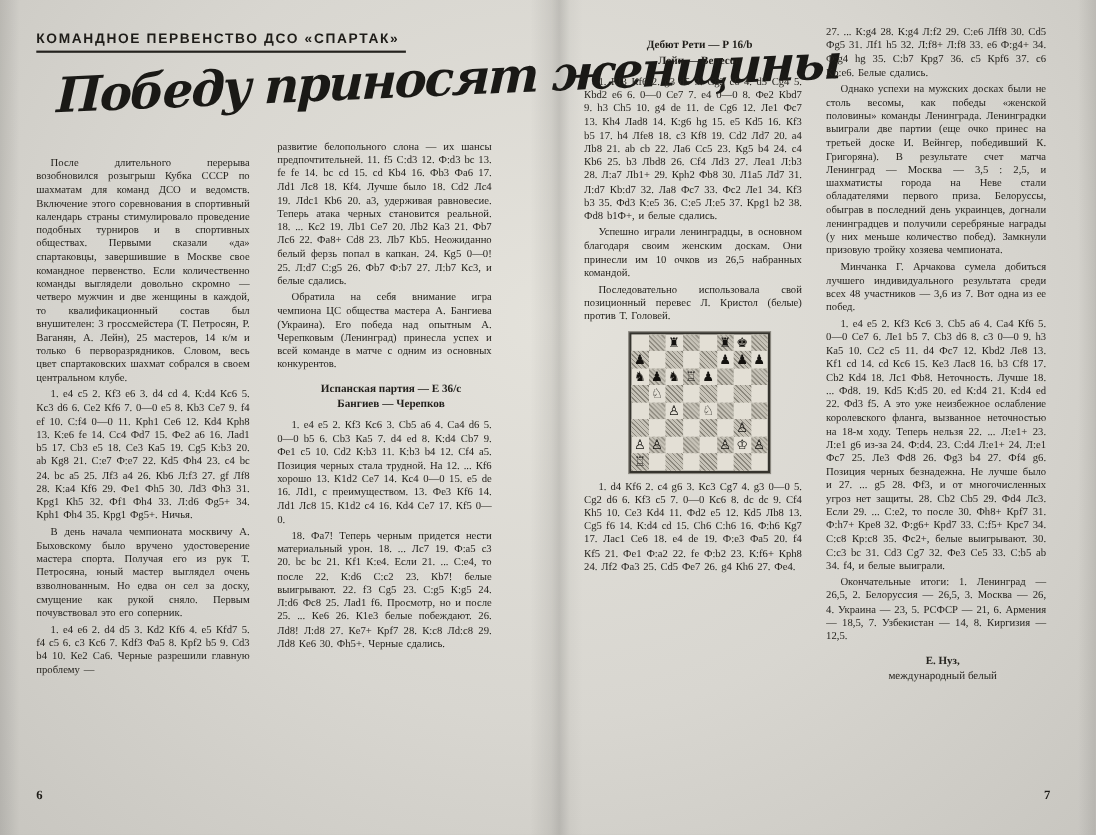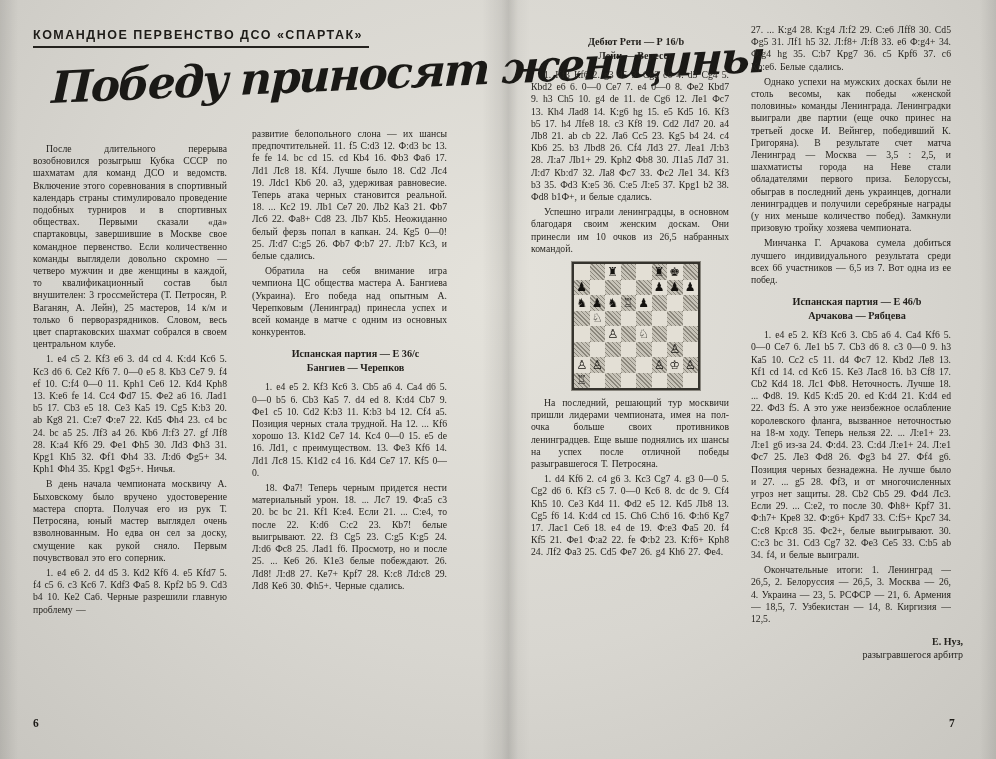--- a/index.html
+++ b/index.html
@@ -53,21 +53,21 @@
   .sq.dark{
     background:
       repeating-linear-gradient(45deg, rgba(90,86,76,0.55) 0 1px, rgba(0,0,0,0) 1px 3px),
       #c7c3b8;
   }
   .sq .pc{
     position:absolute;left:0;top:0;width:100%;height:100%;
     display:flex;align-items:center;justify-content:center;
     font-family:"DejaVu Sans", sans-serif;font-size:12px;line-height:1;color:#14120f;
   }
-  .sig{margin-top:10px;text-align:right;font-size:10px;line-height:13px;}
+  .sig{margin-top:10px;text-align:center;font-size:10px;line-height:13px;}
   .sig .sig1{font-weight:bold;}
   .pagenum{position:absolute;font-weight:bold;font-size:11.5px;color:#1e1c18;}
   .pagenum.left{left:33px;top:717px;}
   .pagenum.right{left:949px;top:717px;}
 </style>
 </head>
 <body>
 
 <div class="spread">
   <div class="edge-left"></div>
@@ -93,20 +93,21 @@
       <p class="para moves">1. e4 e5 2. Кf3 Кc6 3. Cb5 a6 4. Ca4 d6 5. 0—0 b5 6. Cb3 Кa5 7. d4 ed 8. К:d4 Cb7 9. Фе1 c5 10. Cd2 К:b3 11. К:b3 b4 12. Cf4 a5. Позиция черных стала трудной. На 12. ... Кf6 хорошо 13. К1d2 Ce7 14. Кc4 0—0 15. e5 de 16. Лd1, с преимуществом. 13. Фе3 Кf6 14. Лd1 Лc8 15. К1d2 c4 16. Кd4 Ce7 17. Кf5 0—0.</p>
       <p class="para moves">18. Фа7! Теперь черным придется нести материальный урон. 18. ... Лc7 19. Ф:a5 c3 20. bc bc 21. Кf1 К:e4. Если 21. ... C:e4, то после 22. К:d6 C:c2 23. Кb7! белые выигрывают. 22. f3 Cg5 23. C:g5 К:g5 24. Л:d6 Фc8 25. Лad1 f6. Просмотр, но и после 25. ... Кe6 26. К1e3 белые побеждают. 26. Лd8! Л:d8 27. Кe7+ Крf7 28. К:c8 Лd:c8 29. Лd8 Кe6 30. Фh5+. Черные сдались.</p>
     </div>
   <div class="col col-3">
       <div class="gh">
         <div>Дебют Рети — Р 16/b</div>
         <div>Лейн — Вересов</div>
       </div>
       <p class="para moves">1. Кf3 Кf6 2. g3 d5 3. Cg2 c6 4. d3 Cg4 5. Кbd2 e6 6. 0—0 Ce7 7. e4 0—0 8. Фе2 Кbd7 9. h3 Ch5 10. g4 de 11. de Cg6 12. Ле1 Фc7 13. Кh4 Лad8 14. К:g6 hg 15. e5 Кd5 16. Кf3 b5 17. h4 Лfe8 18. c3 Кf8 19. Cd2 Лd7 20. a4 Лb8 21. ab cb 22. Ла6 Cc5 23. Кg5 b4 24. c4 Кb6 25. b3 Лbd8 26. Cf4 Лd3 27. Леa1 Л:b3 28. Л:a7 Лb1+ 29. Крh2 Фb8 30. Л1a5 Лd7 31. Л:d7 Кb:d7 32. Ла8 Фc7 33. Фc2 Ле1 34. Кf3 b3 35. Фd3 К:e5 36. C:e5 Л:e5 37. Крg1 b2 38. Фd8 b1Ф+, и белые сдались.</p>
       <p class="para">Успешно играли ленинградцы, в основном благодаря своим женским доскам. Они принесли им 10 очков из 26,5 набранных командой.</p>
+      <p class="para">Последовательно использовала свой позиционный перевес Л. Кристол (белые) против Т. Головей.</p>
       <div class="diagram-wrap">
         <div class="board">
           <div class="sq light"></div>
           <div class="sq dark"></div>
           <div class="sq light">
             <span class="pc">♜</span>
           </div>
           <div class="sq dark"></div>
           <div class="sq light"></div>
           <div class="sq dark">
@@ -205,34 +206,29 @@
           </div>
           <div class="sq light"></div>
           <div class="sq dark"></div>
           <div class="sq light"></div>
           <div class="sq dark"></div>
           <div class="sq light"></div>
           <div class="sq dark"></div>
           <div class="sq light"></div>
         </div>
       </div>
-      <p class="para">На последний, решающий тур москвичи пришли лидерами чемпионата, имея на пол-очка больше своих противников ленинградцев. Еще выше поднялись их шансы на успех после отличной победы разыгравшегося Т. Петросяна.</p>
       <p class="para moves">1. d4 Кf6 2. c4 g6 3. Кc3 Cg7 4. g3 0—0 5. Cg2 d6 6. Кf3 c5 7. 0—0 Кc6 8. dc dc 9. Cf4 Кh5 10. Ce3 Кd4 11. Фd2 e5 12. Кd5 Лb8 13. Cg5 f6 14. К:d4 cd 15. Ch6 C:h6 16. Ф:h6 Кg7 17. Лac1 Ce6 18. e4 de 19. Ф:e3 Фа5 20. f4 Кf5 21. Фе1 Ф:a2 22. fe Ф:b2 23. К:f6+ Крh8 24. Лf2 Фа3 25. Cd5 Фе7 26. g4 Кh6 27. Фе4.</p>
     </div>
   <div class="col col-4">
       <p class="para moves noindent">27. ... К:g4 28. К:g4 Л:f2 29. C:e6 Лff8 30. Cd5 Фg5 31. Лf1 h5 32. Л:f8+ Л:f8 33. e6 Ф:g4+ 34. Ф:g4 hg 35. C:b7 Крg7 36. c5 Крf6 37. c6 Кр:e6. Белые сдались.</p>
       <p class="para">Однако успехи на мужских досках были не столь весомы, как победы «женской половины» команды Ленинграда. Ленинградки выиграли две партии (еще очко принес на третьей доске И. Вейнгер, победивший К. Григоряна). В результате счет матча Ленинград — Москва — 3,5 : 2,5, и шахматисты города на Неве стали обладателями первого приза. Белоруссы, обыграв в последний день украинцев, догнали ленинградцев и получили серебряные награды (у них меньше количество побед). Замкнули призовую тройку хозяева чемпионата.</p>
-      <p class="para">Минчанка Г. Арчакова сумела добиться лучшего индивидуального результата среди всех 66 участников — 6,5 из 7. Вот одна из ее побед.</p>
-      <div class="gh">
-        <div>Испанская партия — Е 46/b</div>
-        <div>Арчакова — Рябцева</div>
-      </div>
+      <p class="para">Минчанка Г. Арчакова сумела добиться лучшего индивидуального результата среди всех 48 участников — 3,6 из 7. Вот одна из ее побед.</p>
       <p class="para moves">1. e4 e5 2. Кf3 Кc6 3. Cb5 a6 4. Ca4 Кf6 5. 0—0 Ce7 6. Ле1 b5 7. Cb3 d6 8. c3 0—0 9. h3 Кa5 10. Cc2 c5 11. d4 Фc7 12. Кbd2 Ле8 13. Кf1 cd 14. cd Кc6 15. Кe3 Лac8 16. b3 Cf8 17. Cb2 Кd4 18. Лc1 Фb8. Неточность. Лучше 18. ... Фd8. 19. Кd5 К:d5 20. ed К:d4 21. К:d4 ed 22. Фd3 f5. А это уже неизбежное ослабление королевского фланга, вызванное неточностью на 18-м ходу. Теперь нельзя 22. ... Л:e1+ 23. Л:e1 g6 из-за 24. Ф:d4. 23. C:d4 Л:e1+ 24. Л:e1 Фc7 25. Ле3 Фd8 26. Фg3 b4 27. Фf4 g6. Позиция черных безнадежна. Не лучше было и 27. ... g5 28. Фf3, и от многочисленных угроз нет защиты. 28. Cb2 Cb5 29. Фd4 Лc3. Если 29. ... C:e2, то после 30. Фh8+ Крf7 31. Ф:h7+ Кре8 32. Ф:g6+ Крd7 33. C:f5+ Крс7 34. C:c8 Кр:c8 35. Фс2+, белые выигрывают. 30. C:c3 bc 31. Cd3 Cg7 32. Фе3 Ce5 33. C:b5 ab 34. f4, и белые выиграли.</p>
       <p class="para">Окончательные итоги: 1. Ленинград — 26,5, 2. Белоруссия — 26,5, 3. Москва — 26, 4. Украина — 23, 5. РСФСР — 21, 6. Армения — 18,5, 7. Узбекистан — 14, 8. Киргизия — 12,5.</p>
       <div class="sig">
         <div class="sig1">Е. Нуз,</div>
-        <div>разыгравшегося арбитр</div>
+        <div>международный белый</div>
       </div>
     </div>
 
   <div class="pagenum left">6</div>
   <div class="pagenum right">7</div>
 </div>
 
 </body></html>

